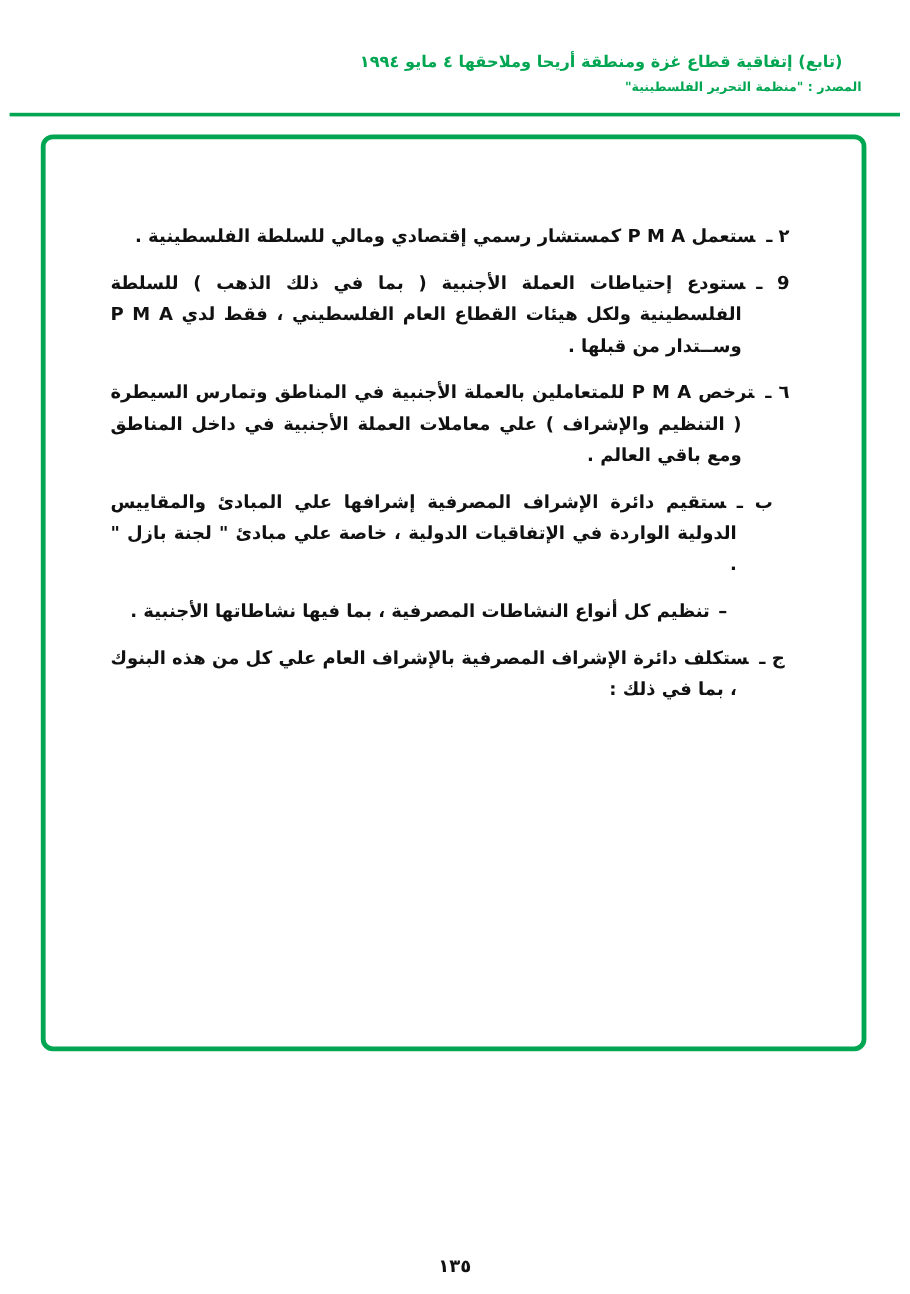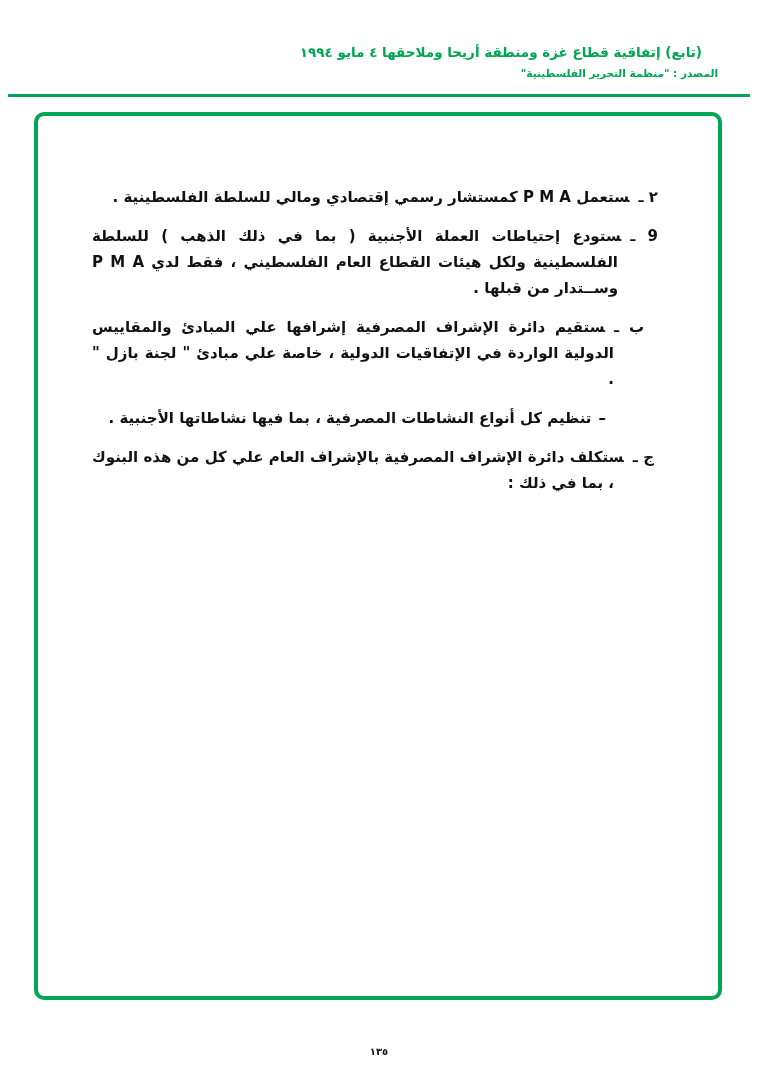--- a/index.html
+++ b/index.html
@@ -43,21 +43,21 @@
     position:absolute;
     top:94px;left:8px;right:8px;
     height:3px;
     background:var(--accent);
   }
 
   
   .content-frame{
     position:absolute;
     top:112px;left:34px;right:36px;
-    height:888px;
+    height:764px;
     border:4px solid var(--accent);
     border-radius:10px;
     background:#ffffff;
     box-sizing:border-box;
   }
   .content{
     direction:rtl;
     padding:68px 60px 0 54px;
     font-size:15px;
     font-weight:bold;
@@ -77,21 +77,21 @@
   .ind-b{margin-right:14px;padding-right:30px;text-indent:-30px;}
   .ind-j{margin-right:4px;}
   .dash{margin-right:52px;padding-right:0;text-indent:0;}
   .dash .marker{margin-left:7px;}
 
   
   .page-number{
     position:absolute;
     top:1046px;left:0;right:0;
     text-align:center;
-    font-size:10px;
+    font-size:15px;
     font-weight:bold;
     color:var(--ink);
   }
 </style>
 </head>
 <body>
 
 <div class="page">
 
   <div class="header">
@@ -107,20 +107,23 @@
       <div class="item">
         <span class="marker">٢ ـ</span><span class="text">ستعمل  P M A  كمستشار رسمي إقتصادي ومالي للسلطة الفلسطينية .</span>
       </div>
 
 
       <div class="item">
         <span class="marker">9 ـ</span><span class="text">ستودع إحتياطات العملة الأجنبية ( بما في ذلك الذهب ) للسلطة الفلسطينية ولكل هيئات القطاع العام الفلسطيني ،  فقط لدي  P M A  وســتدار من قبلها .</span>
       </div>
 
 
+      <div class="item">
+        <span class="marker">٦ ـ</span><span class="text">ترخص  P M A  للمتعاملين بالعملة الأجنبية في المناطق وتمارس السيطرة ( التنظيم والإشراف ) علي معاملات العملة الأجنبية في داخل المناطق ومع باقي العالم .</span>
+      </div>
 
 
       <div class="item ind-b">
         <span class="marker">ب ـ</span><span class="text">ستقيم دائرة الإشراف المصرفية إشرافها علي المبادئ والمقاييس الدولية الواردة في الإتفاقيات الدولية ، خاصة علي مبادئ  " لجنة بازل " .</span>
       </div>
 
       <div class="item dash">
         <span class="marker">–</span><span class="text">تنظيم كل أنواع النشاطات المصرفية ، بما فيها نشاطاتها الأجنبية .</span>
       </div>
 

